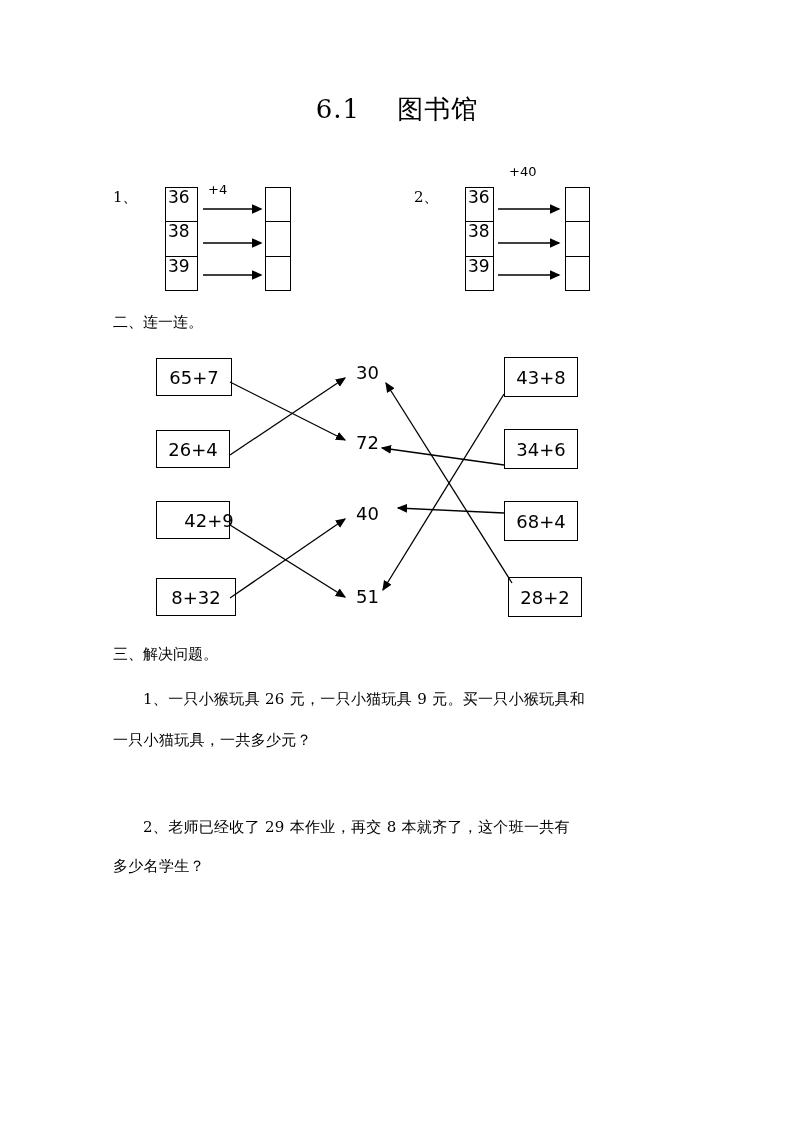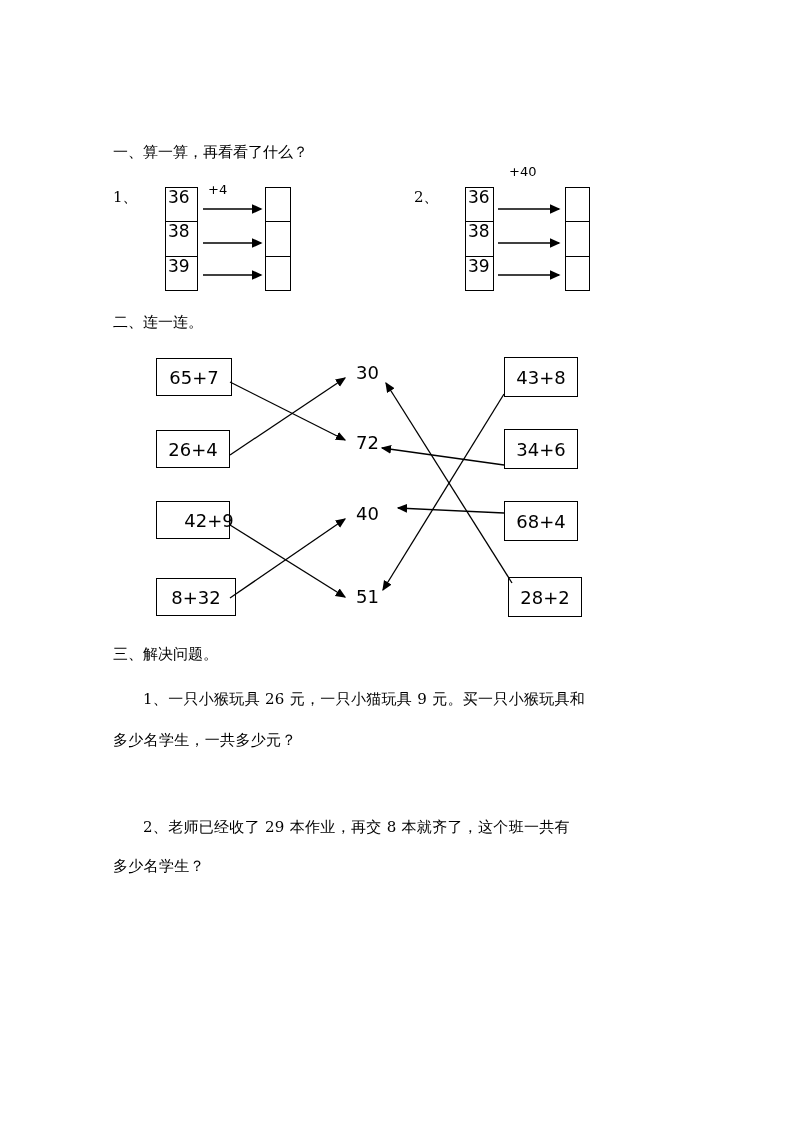--- a/index.html
+++ b/index.html
@@ -115,22 +115,22 @@
     font-family: "DejaVu Serif", serif;
     white-space: pre;
     letter-spacing: 0.3px;
   }
 </style>
 </head>
 <body>
 
 <div class="page">
 
-
-  <div class="section-heading" id="sec1-heading">一、算一算，再看看了什么？</div>
+  <div class="doc-title">6.1    图书馆</div>
+
 
   <div class="ex-number" style="left:113px; top:188px;">1、</div>
 
   <div class="chain">
 
     <div class="col-box" style="left:165px; top:187px; width:33px; height:104px;">
       <div class="col-cell">
         <span>36</span>
       </div>
       <div class="col-cell">
@@ -234,18 +234,18 @@
   <div class="match-mid" style="left:356px; top:586px;">51</div>
 
   <div class="match-box" style="left:504px; top:357px; width:74px; height:40px;">43+8</div>
   <div class="match-box" style="left:504px; top:429px; width:74px; height:40px;">34+6</div>
   <div class="match-box" style="left:504px; top:501px; width:74px; height:40px;">68+4</div>
   <div class="match-box" style="left:508px; top:577px; width:74px; height:40px;">28+2</div>
 
   <div class="section-heading" id="sec3-heading">三、解决问题。</div>
 
   <div class="wp-line" style="left:143px; top:690px;">1、一只小猴玩具 26 元，一只小猫玩具 9 元。买一只小猴玩具和</div>
-  <div class="wp-line" style="left:113px; top:731px;">多少名学生，一共多少元？</div>
+  <div class="wp-line" style="left:113px; top:731px;">一只小猫玩具，一共多少元？</div>
 
   <div class="wp-line" style="left:143px; top:818px;">2、老师已经收了 29 本作业，再交 8 本就齐了，这个班一共有</div>
   <div class="wp-line" style="left:113px; top:857px;">多少名学生？</div>
 
 </div>
 
 </body></html>

